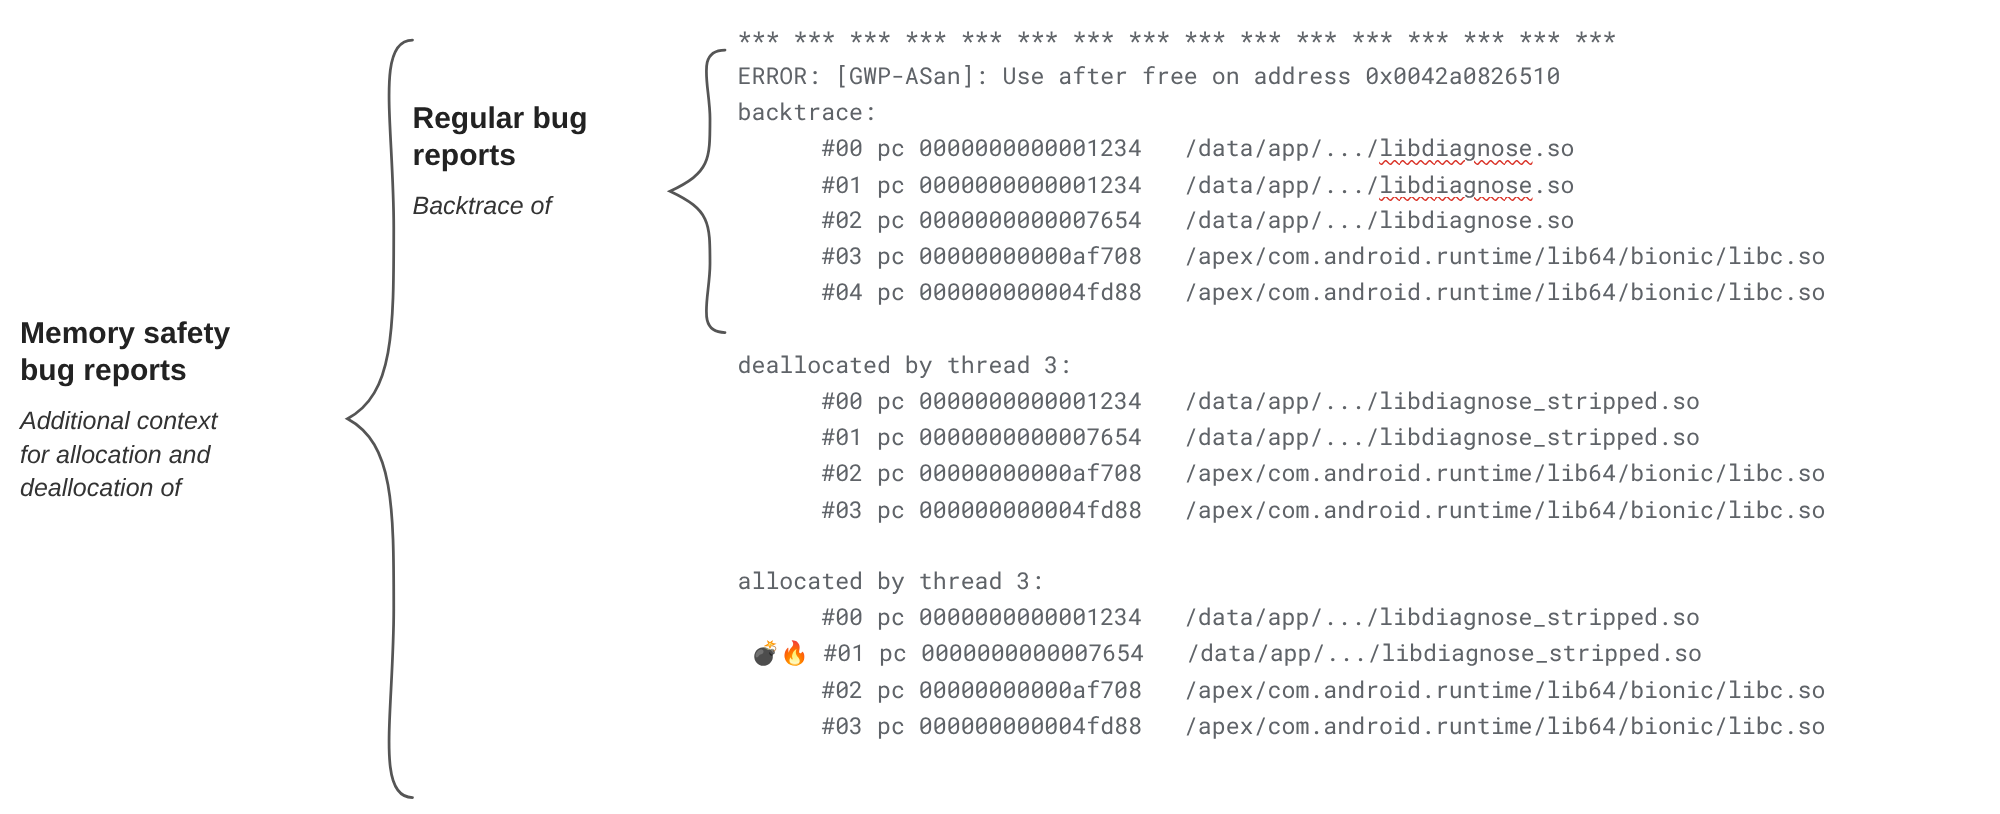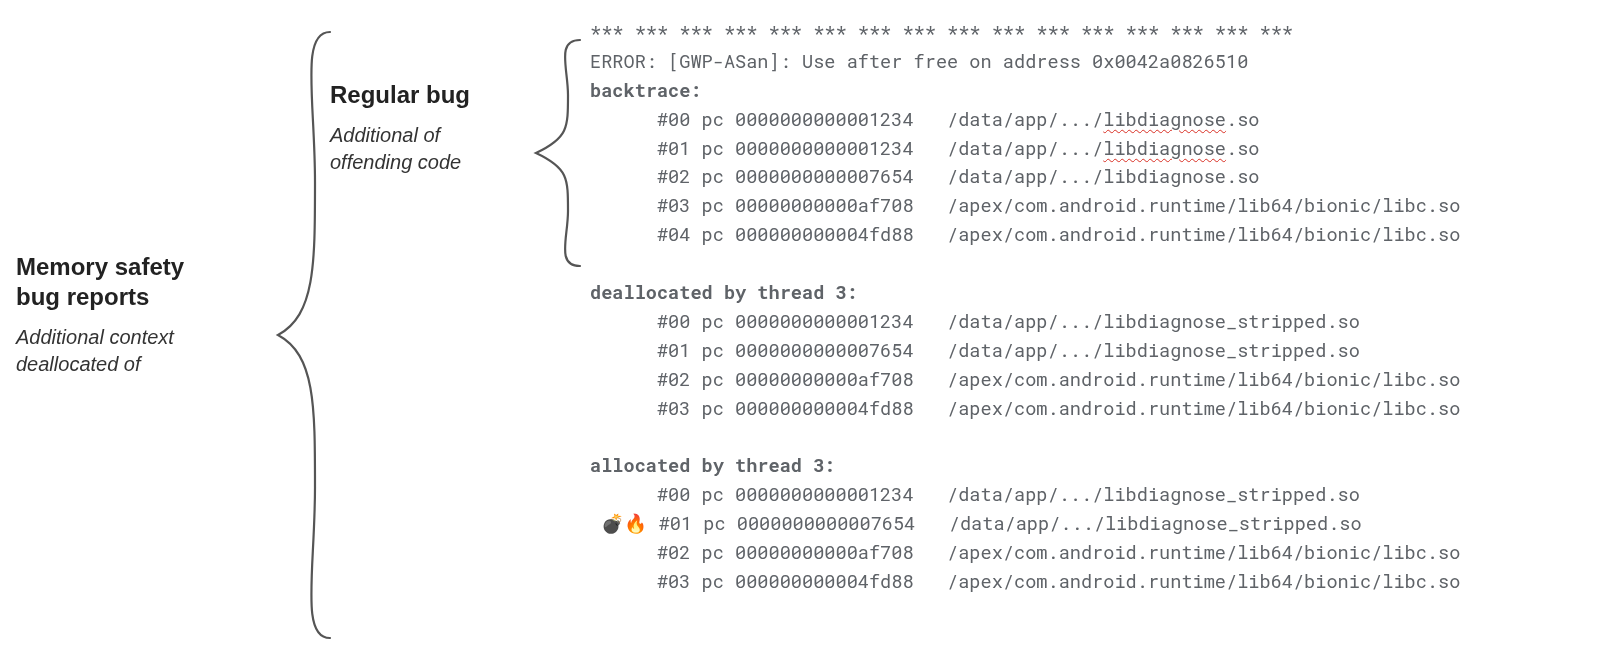--- a/index.html
+++ b/index.html
@@ -42,21 +42,21 @@
     left: 590px;
     top: 18px;
     width: 1010px;
     font-family: "Roboto Mono", "DejaVu Sans Mono", Consolas, monospace;
     font-size: 18.6px;
     line-height: 28.9px;
     color: #5f6368;         
     white-space: pre;
   }
   .code .row { display: block; height: 28.9px; }
-  .code .bold { font-weight: 700; margin-top: 36px; }
+  .code .bold { font-weight: 400; margin-top: 36px; }
   .emoji { font-family: "Apple Color Emoji","Segoe UI Emoji","Noto Color Emoji",sans-serif; }
 
   
   .sq {
     text-decoration: underline wavy #d93025;
     text-decoration-thickness: 1px;
     text-underline-offset: 3px;
   }
 
   
@@ -74,27 +74,28 @@
 </style>
 </head>
 <body>
 
 <div class="container">
 
   <div class="anno" style="left:16px; top:252px; width:240px;">
     <div class="title">Memory safety</div>
     <div class="title">bug reports</div>
     <div class="sub">Additional context</div>
-    <div class="sub" style="margin-top:0">deallocated of</div>
+    <div class="sub" style="margin-top:0">for allocation and</div>
+    <div class="sub" style="margin-top:0">deallocation of</div>
   </div>
 
   <div class="anno" style="left:330px; top:80px; width:190px;">
     <div class="title">Regular bug</div>
-    <div class="sub">Additional of</div>
-    <div class="sub" style="margin-top:0">offending code</div>
+    <div class="title">reports</div>
+    <div class="sub">Backtrace of</div>
   </div>
 
   <svg class="brace" style="left:270px; top:30px;" width="70" height="610" viewBox="0 0 70 610">
     <path d="M60,2
              C30,2 45,70 45,152
              C45,235 45,285 8,305
              C45,325 45,375 45,457
              C45,540 30,608 60,608"></path>
   </svg>
 

